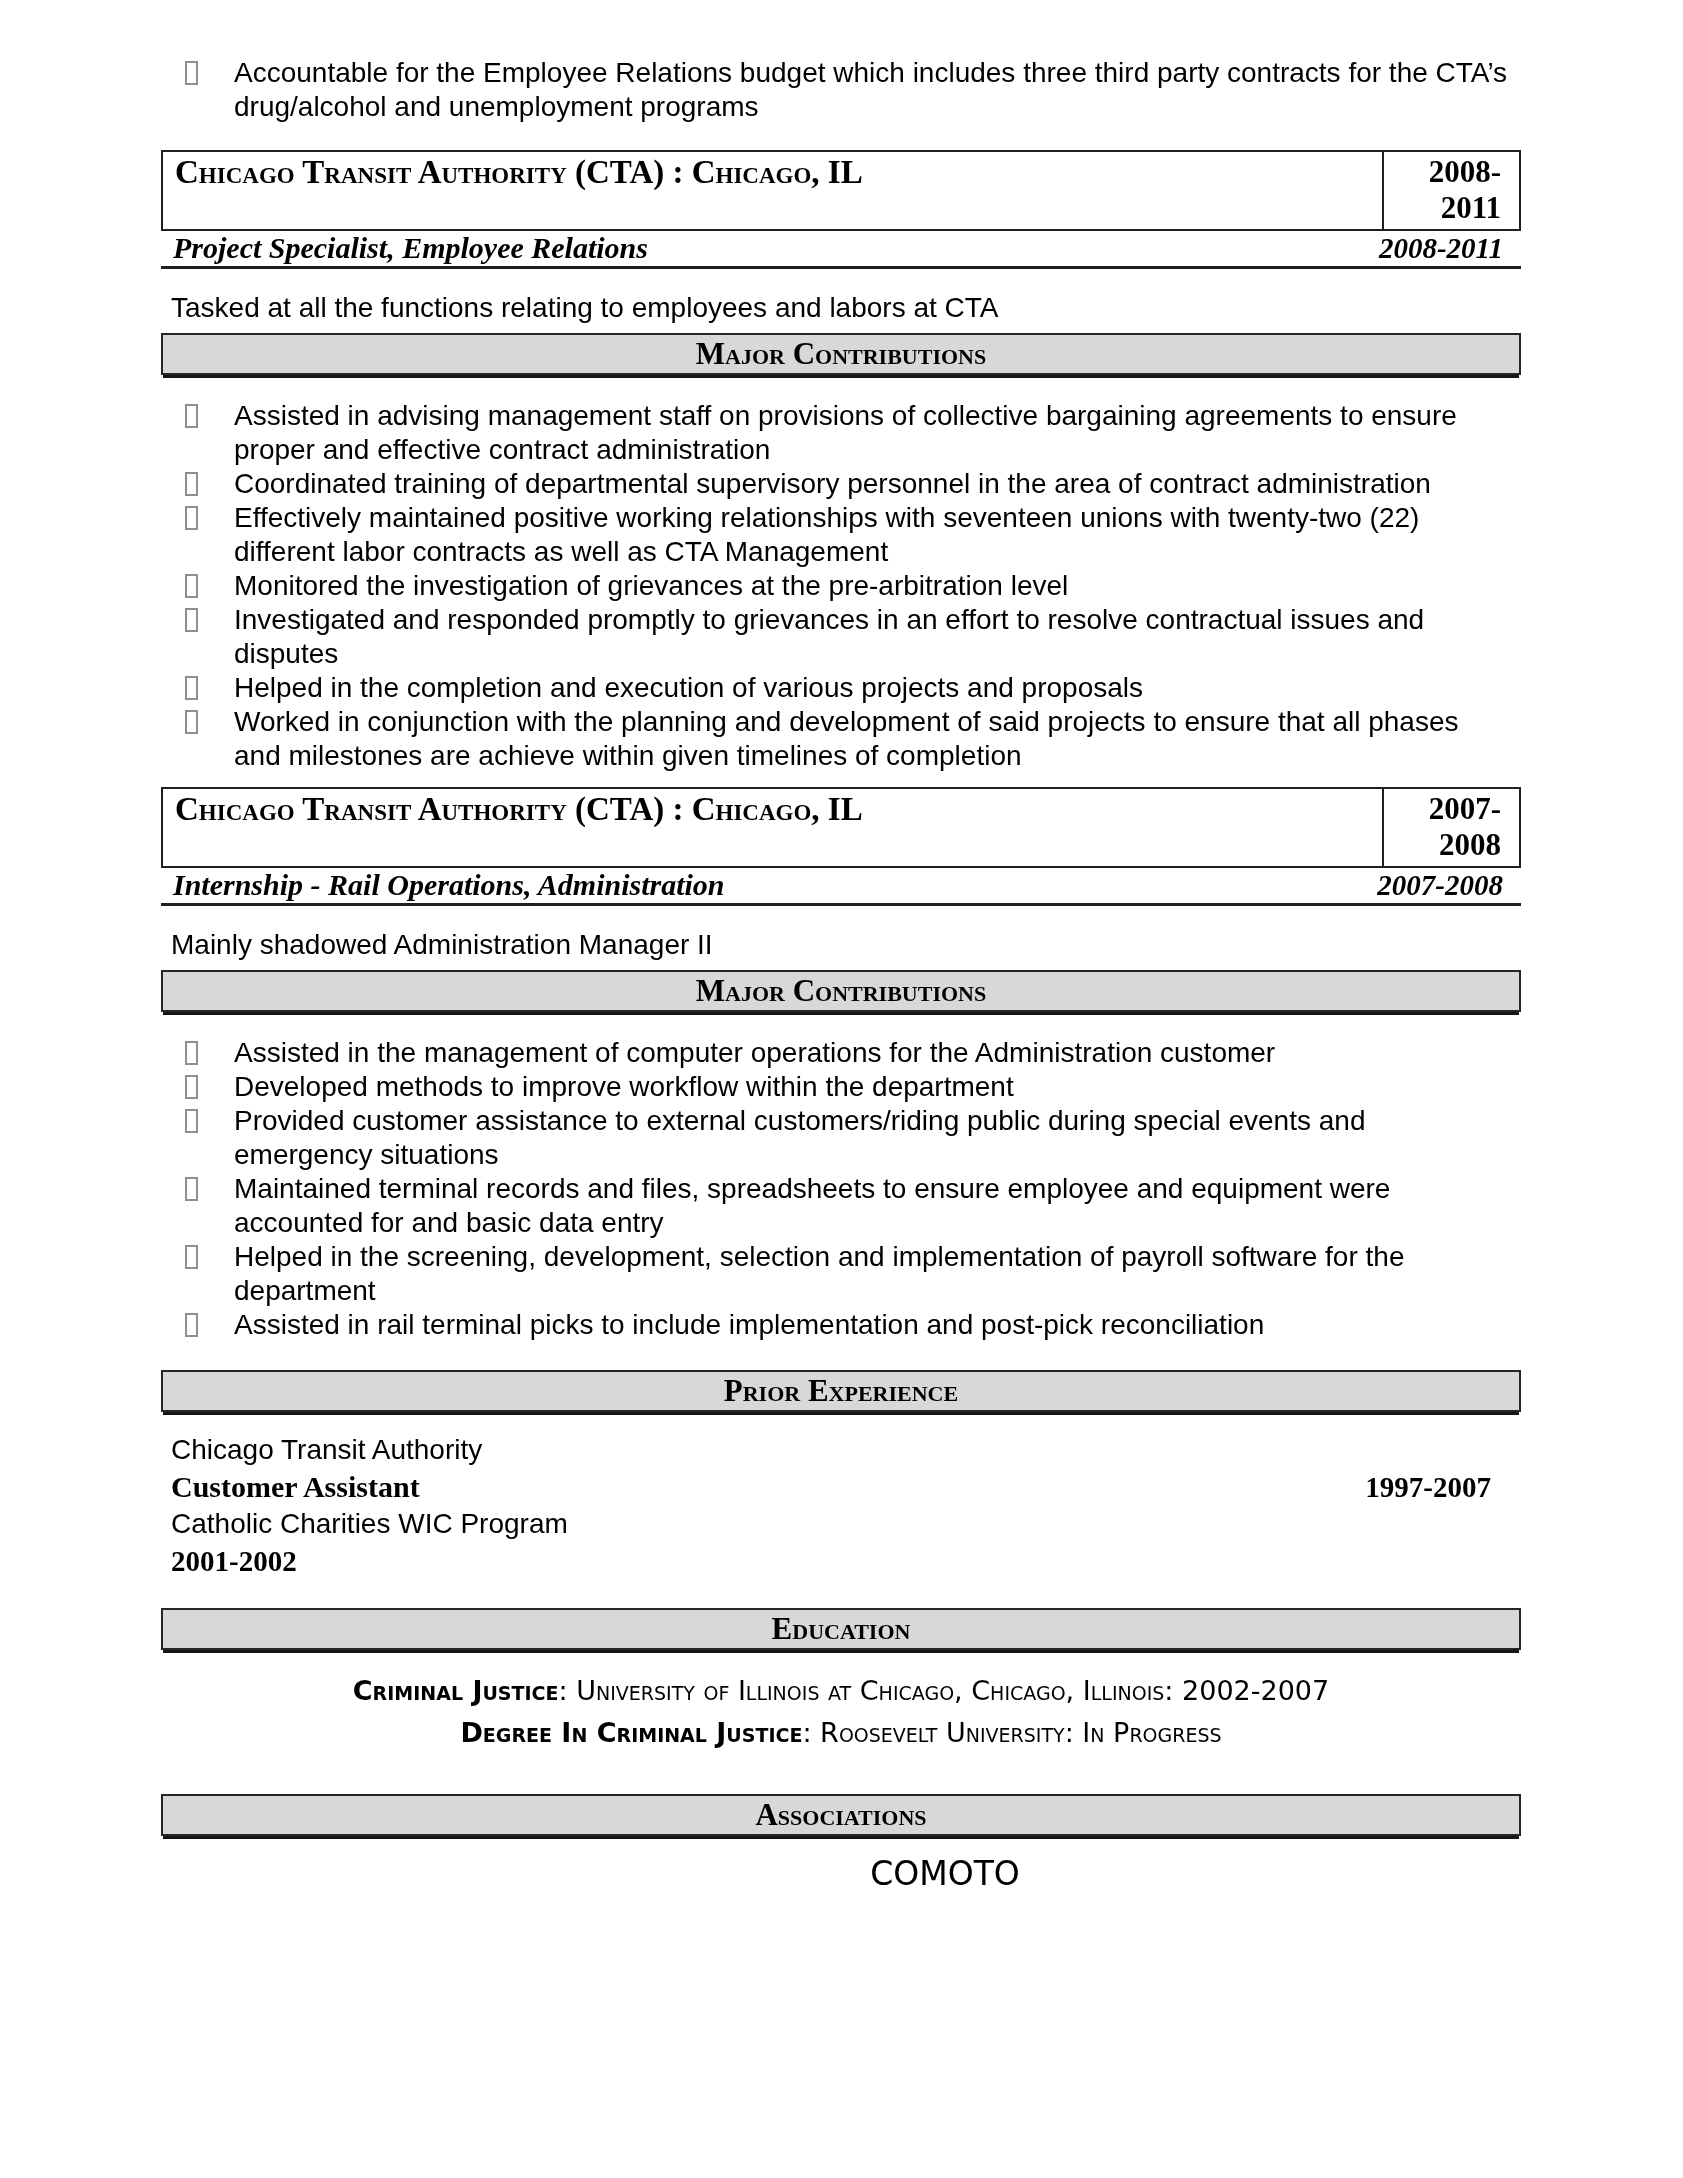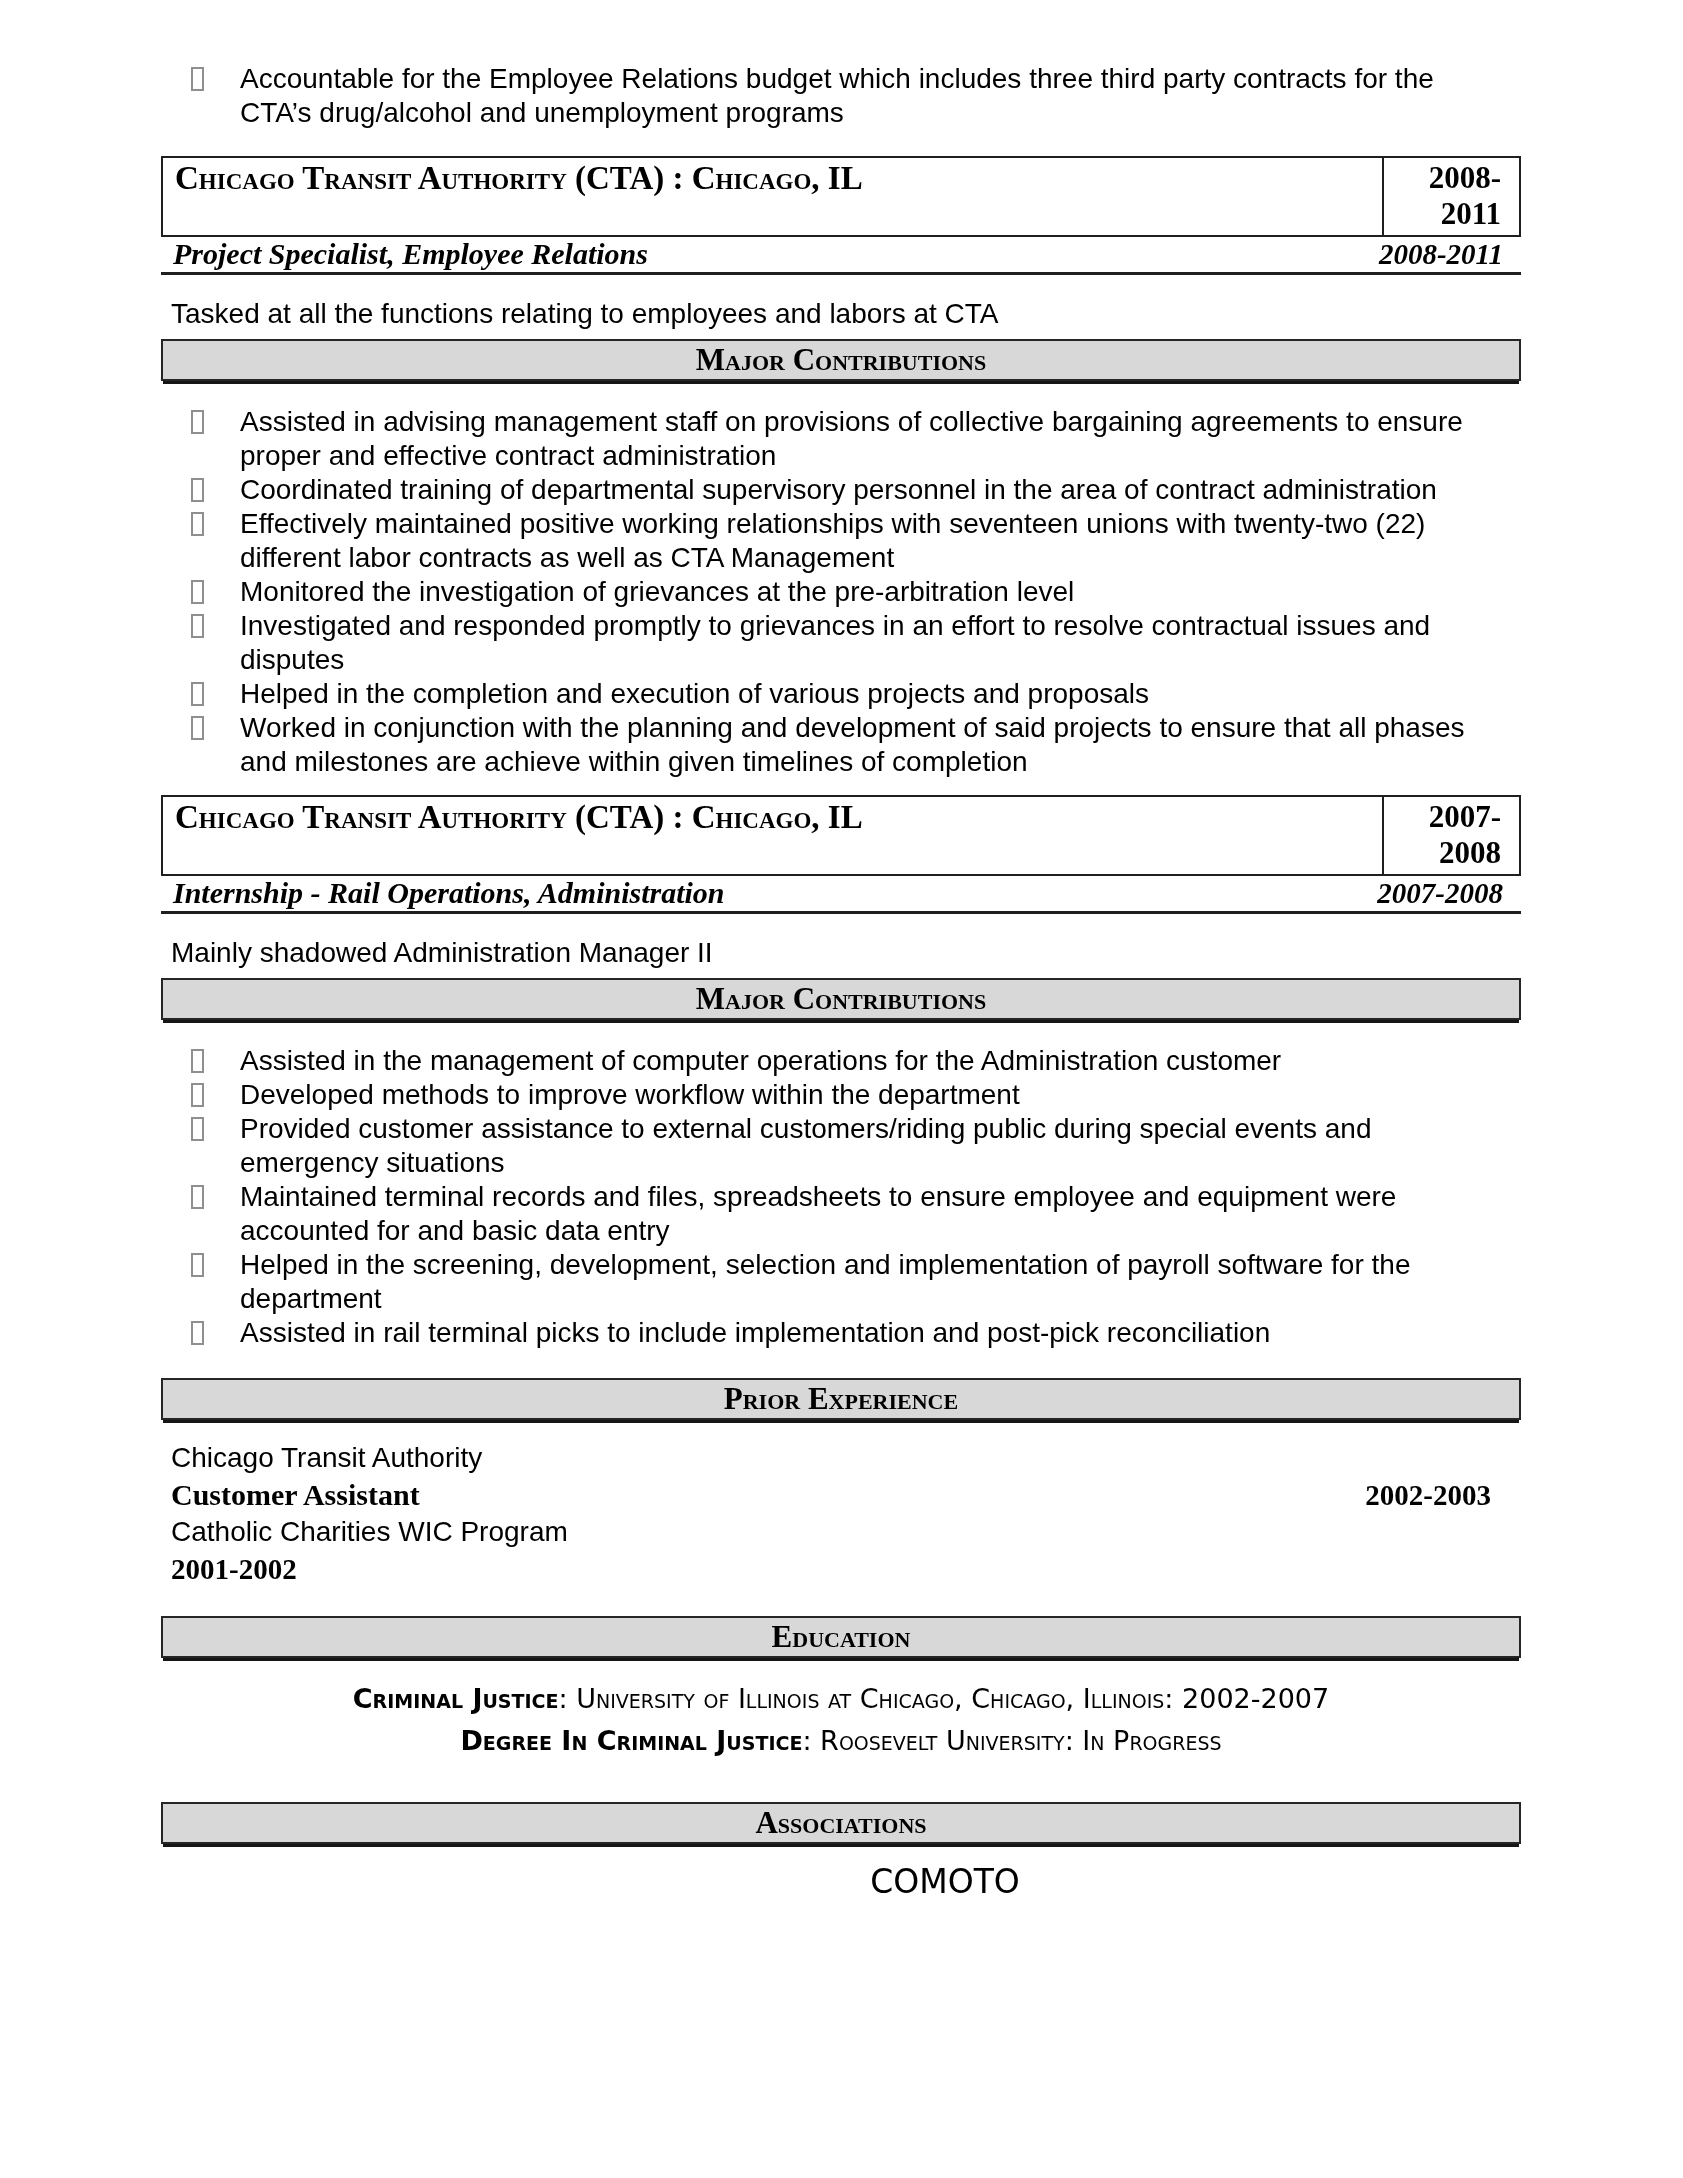--- a/index.html
+++ b/index.html
@@ -1,20 +1,20 @@
 <!DOCTYPE html>
 <html><head>
 <meta charset="utf-8">
 <style>
   html,body{margin:0;padding:0;background:#ffffff;}
   body{width:1683px;height:2178px;font-family:"Liberation Sans",sans-serif;color:#000;}
   .page{position:relative;width:1360px;margin:0;padding:46px 161px 0 161px;}
 
   
-  ul.blist{list-style:none;margin:16px;padding:0;}
+  ul.blist{list-style:none;margin:10px;padding:0;}
   li.bullet{display:flex;align-items:flex-start;margin:0;}
   .tofu{flex:none;width:9px;height:20px;border:2px solid #8f8f8f;margin:5px 0 0 14px;background:#fff;}
   .btxt{margin-left:36px;width:1287px;font-size:28px;line-height:34px;}
 
   
   .jh-row1{display:flex;border:2px solid #1f1f1f;box-sizing:border-box;}
   .jh-company{width:1221px;box-sizing:border-box;padding:2px 12px 3px 12px;border-right:2px solid #1f1f1f;
     font-family:"Liberation Serif",serif;font-weight:700;font-variant:small-caps;font-size:33px;line-height:36px;}
   .jh-years{flex:1;box-sizing:border-box;text-align:right;padding:2px 18px 3px 0;
     font-family:"Liberation Serif",serif;font-weight:700;font-size:31px;line-height:36px;}
@@ -152,21 +152,21 @@
         <span class="btxt">Assisted in rail terminal picks to include implementation and post-pick reconciliation</span>
       </li>
   </ul>
 
   <div class="bar major-section">Prior Experience</div>
 
   <div class="pe">
     <div class="pe-org">Chicago Transit Authority</div>
     <div class="pe-role-row">
       <span class="pe-role">Customer Assistant</span>
-      <span class="pe-years">2002-2003</span>
+      <span class="pe-years">1997-2007</span>
     </div>
     <div class="pe-org">Catholic Charities WIC Program</div>
     <div class="pe-role-row">
       <span class="pe-years">2001-2002</span>
     </div>
   </div>
 
   <div class="bar major-section">Education</div>
 
   <div class="edu">

